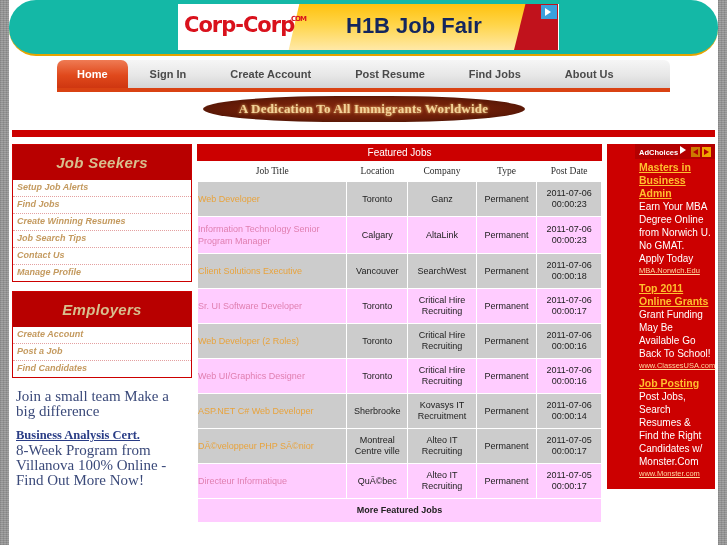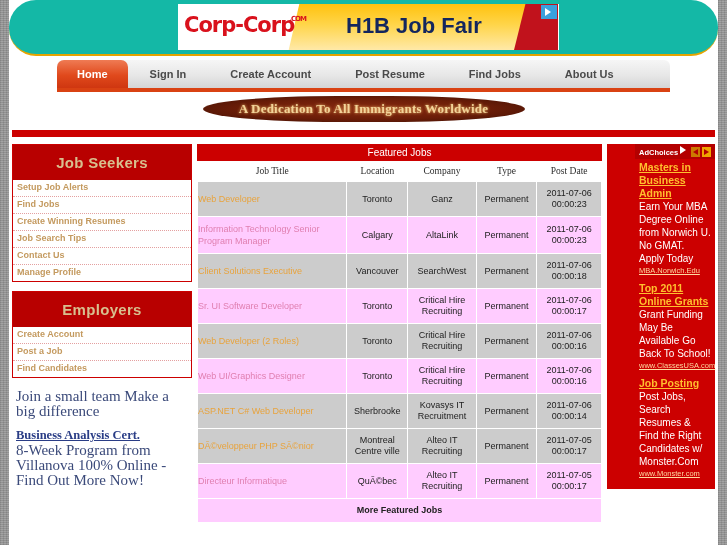--- a/index.html
+++ b/index.html
@@ -106,21 +106,21 @@
   }
 
   
   .reddivider{ height:7px; background:#cc0000; margin:2px 3px 0 3px; }
 
   
   .content { display:flex; padding:7px 3px 0 3px; gap:5px; align-items:flex-start; }
 
   
   .col-left { width:180px; flex:0 0 180px; }
-  .panel { border:1px solid #cc0000; margin-bottom:9px; background:#fff; }
+  .panel { border:1px solid #cc0000; margin-bottom:9px; background:#fff;font-style:italic; }
   .panel-head {
     background:#b80000; color:#d8bf8e; text-align:center;
     font-size:15px; font-weight:bold; padding:9px 0; letter-spacing:0.3px;
   }
   .panel-link {
     display:block; font-size:9px; font-weight:bold; color:#c49a5f;
     padding:2px 3px 4px 4px; border-bottom:1px dotted #e4a0a0;
     text-decoration:none; cursor:pointer;
   }
   .panel-link:last-child { border-bottom:none; }

